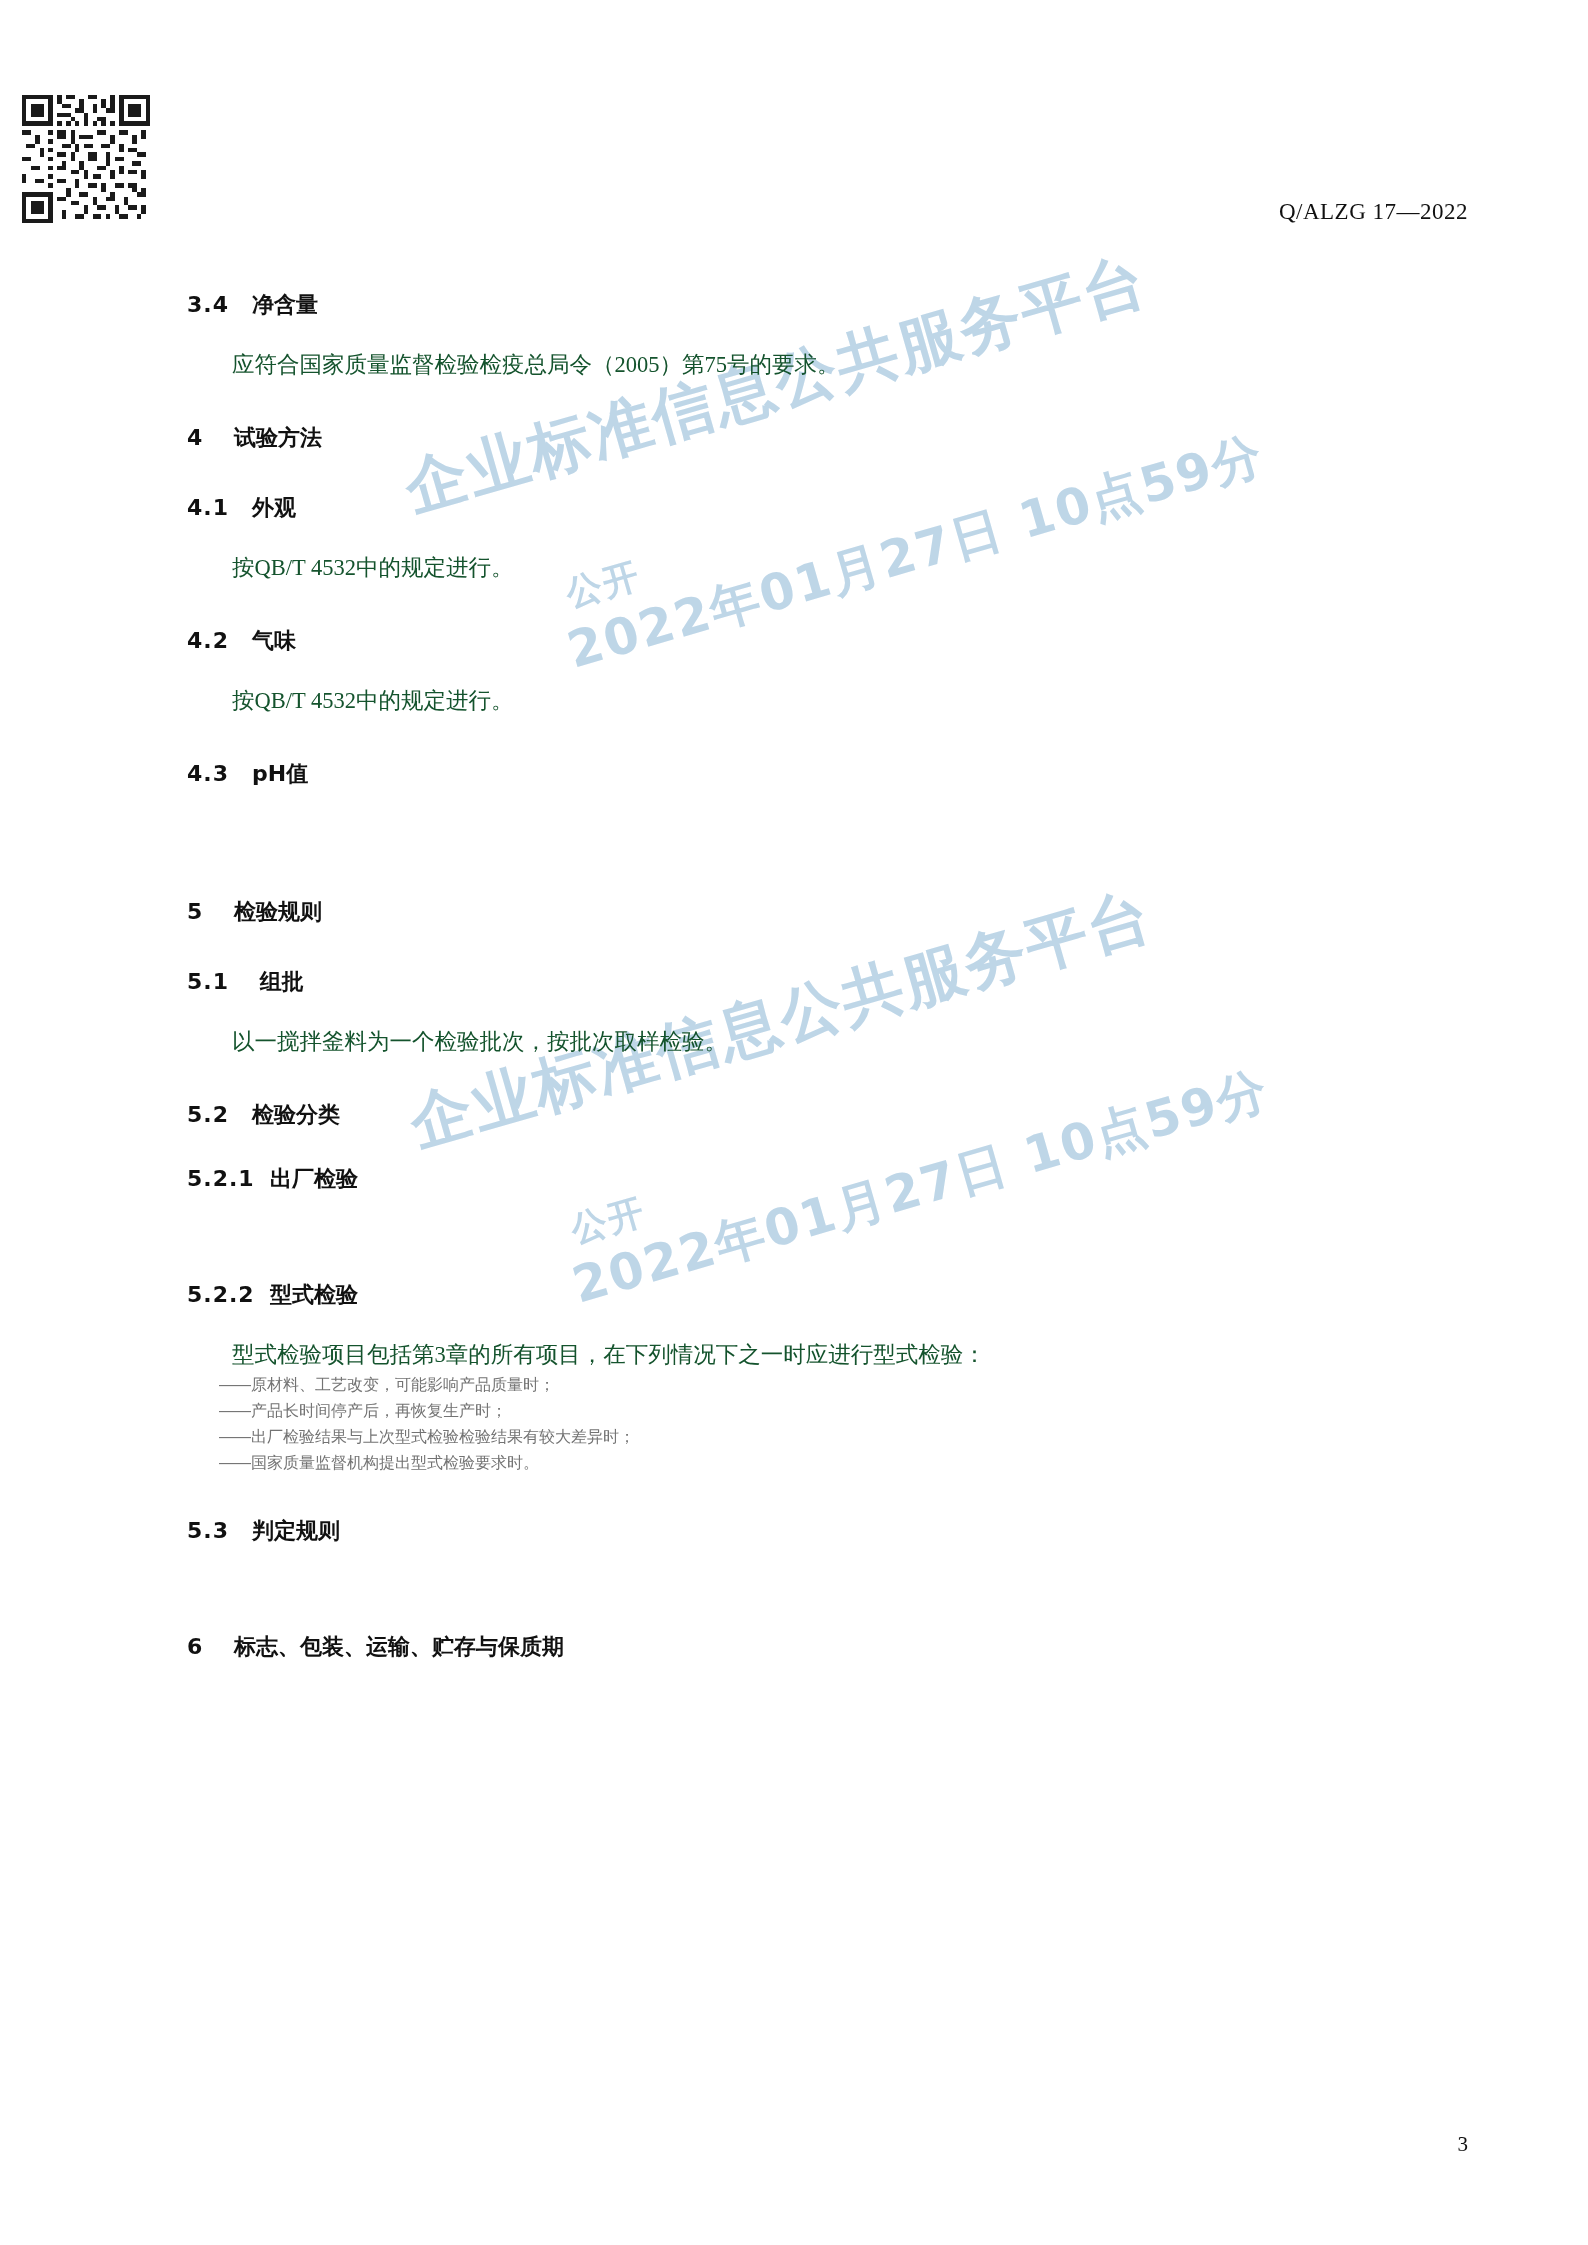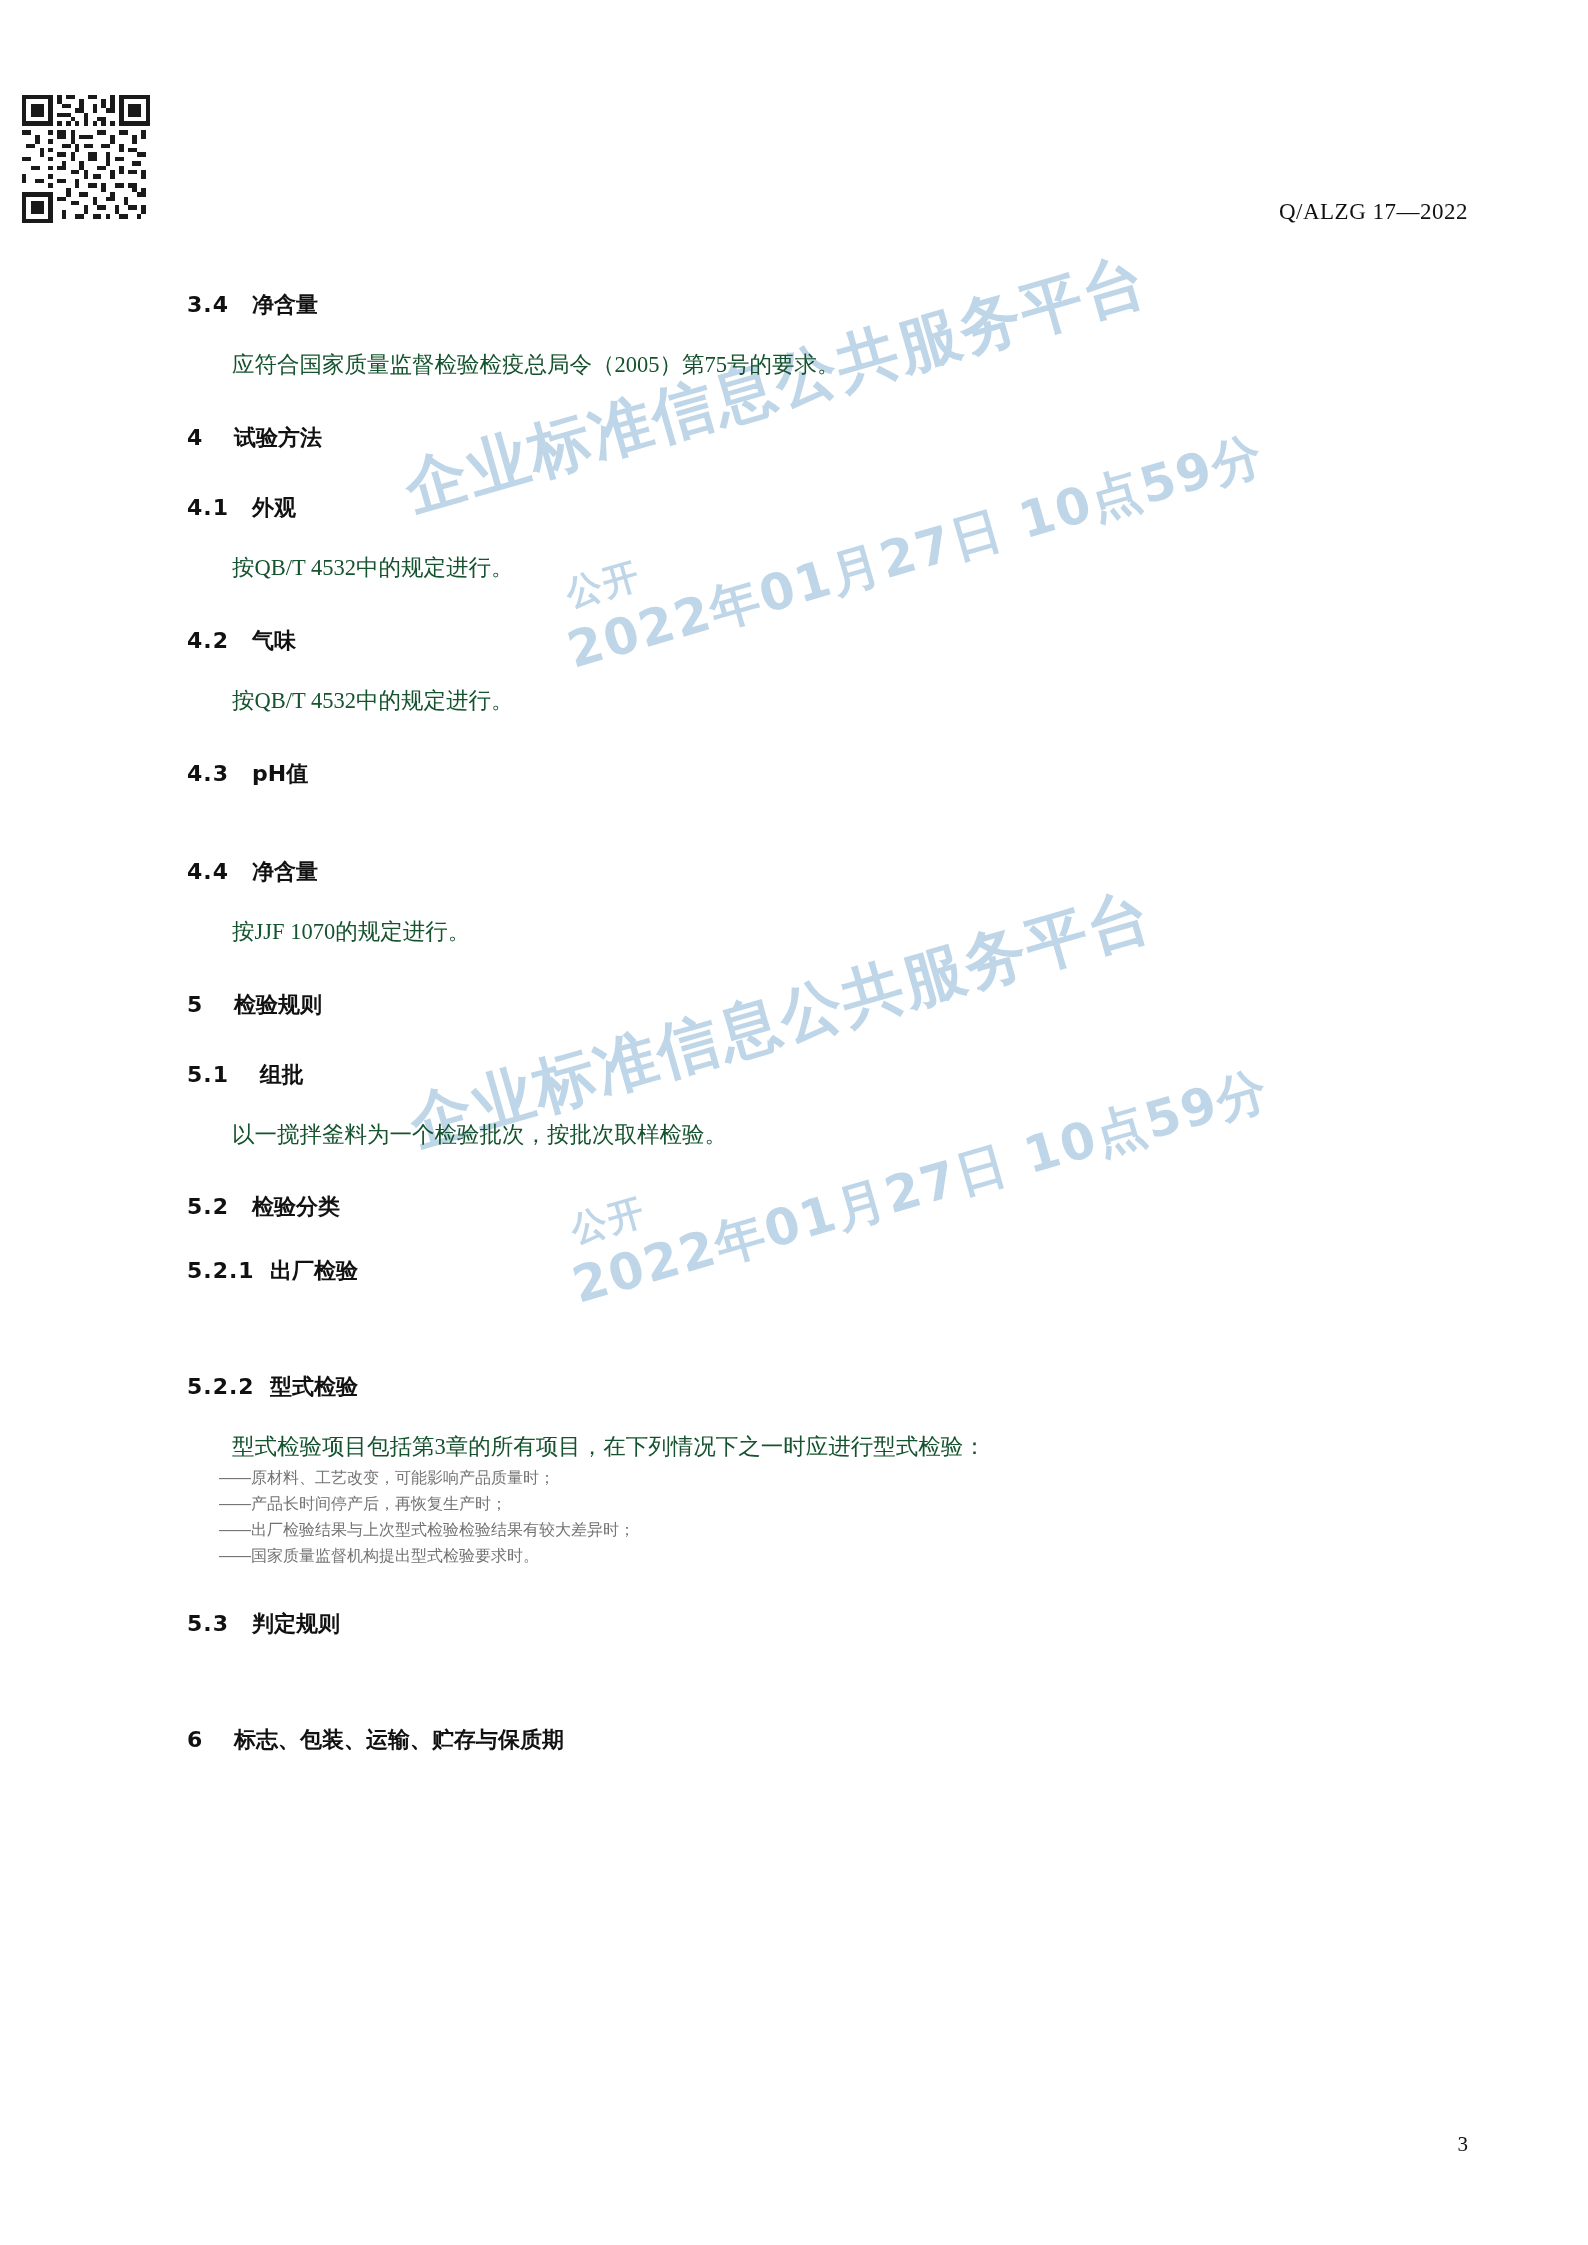--- a/index.html
+++ b/index.html
@@ -309,25 +309,20 @@
       <p class="para">按QB/T 4532中的规定进行。</p>
     </div>
     <div class="gap-c"></div>
 
     <div class="blk">
       <p class="h-clause"><span class="num">4.3</span>&nbsp;&nbsp;&nbsp;<span>pH值</span></p>
       <div class="gap-b"></div>
     </div>
     <div class="gap-c"></div>
 
-    <div class="blk">
-      <p class="h-clause"><span class="num">4.4</span>&nbsp;&nbsp;&nbsp;<span>净含量</span></p>
-      <div class="gap-b"></div>
-      <p class="para">按JJF 1070的规定进行。</p>
-    </div>
     <div class="gap-c"></div>
 
     <div class="blk">
       <p class="h-clause"><span class="num">5</span>&nbsp;&nbsp;&nbsp;&nbsp;<span>检验规则</span></p>
     </div>
     <div class="gap-c"></div>
 
     <div class="blk">
       <p class="h-clause"><span class="num">5.1</span>&nbsp;&nbsp;&nbsp;&nbsp;<span>组批</span></p>
       <div class="gap-b"></div>

